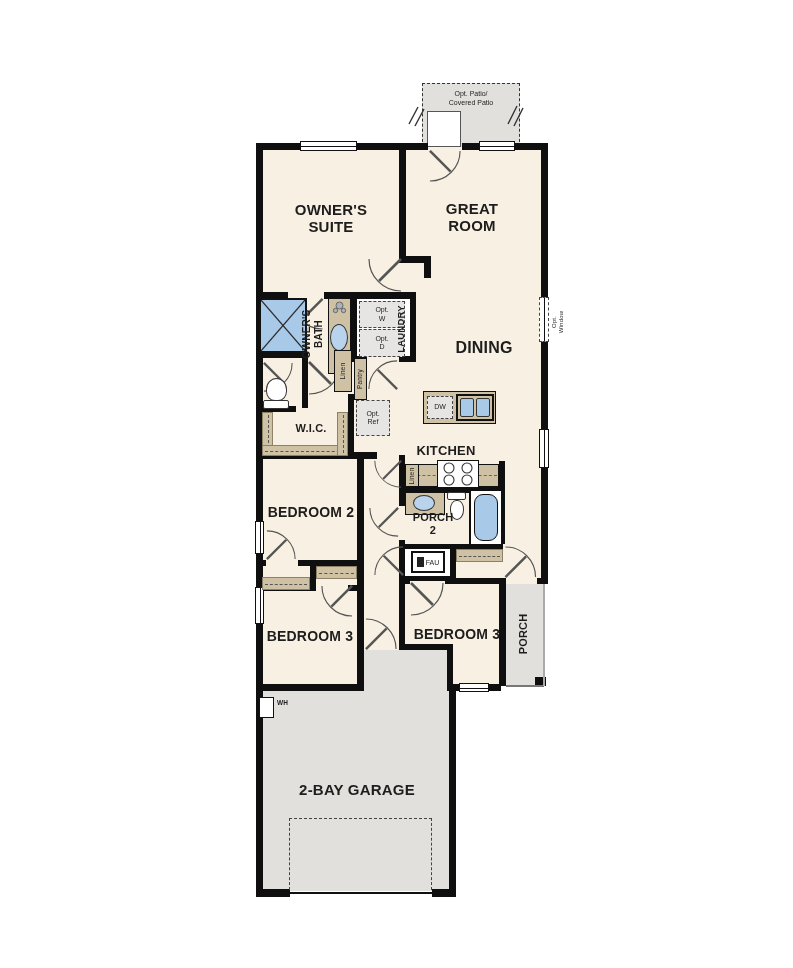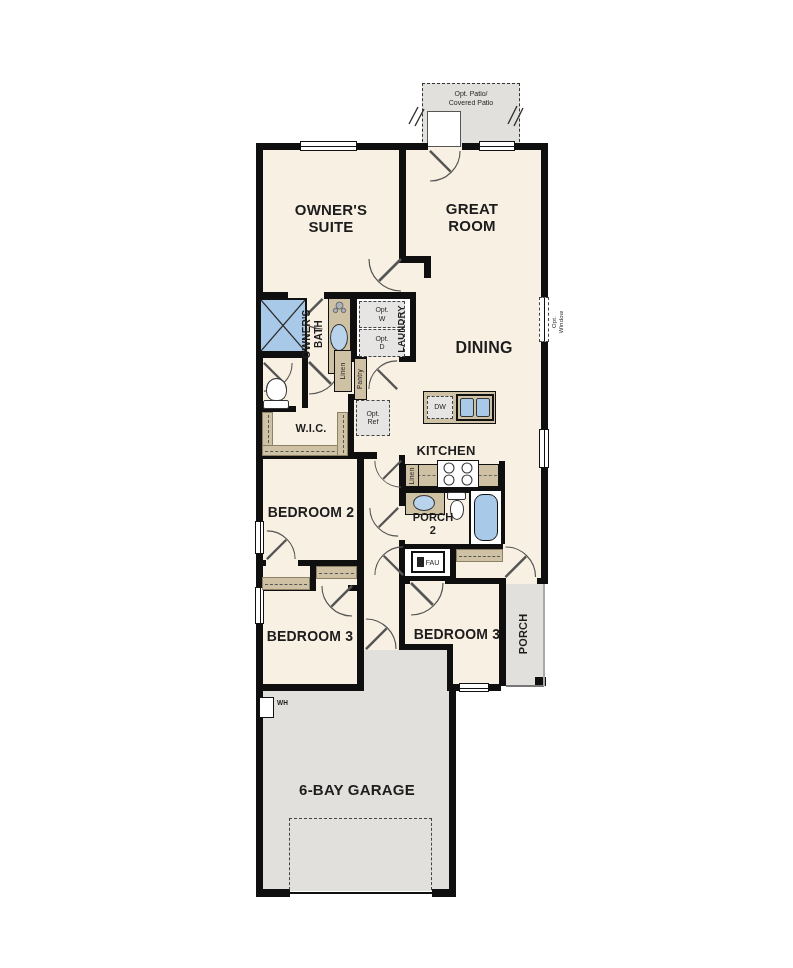--- a/index.html
+++ b/index.html
@@ -260,21 +260,21 @@
   <div class="lbl" style="left:484px;top:348px;font-size:16px">DINING</div>
   <div class="lbl" style="left:446px;top:451px;font-size:13px">KITCHEN</div>
   <div class="lbl" style="left:311px;top:428px;font-size:11px">W.I.C.</div>
   <div class="lbl" style="left:311px;top:512px;font-size:14px">BEDROOM 2</div>
   <div class="lbl" style="left:310px;top:636px;font-size:14px">BEDROOM 3</div>
   <div class="lbl" style="left:457px;top:634px;font-size:14px">BEDROOM 3</div>
   <div class="lbl" style="left:433px;top:524px;font-size:11px">
     <span style="display:block">PORCH</span>
     <span style="display:block">2</span>
   </div>
-  <div class="lbl" style="left:357px;top:790px;font-size:15px">6-BAY GARAGE</div>
+  <div class="lbl" style="left:357px;top:790px;font-size:15px">2-BAY GARAGE</div>
   <div class="lbl rot" style="left:523px;top:634px;font-size:11px">PORCH</div>
   <div class="lbl rot wrap" style="left:312px;top:334px;width:56px;font-size:10px">OWNER'S BATH</div>
   <div class="lbl rot" style="left:401px;top:329px;font-size:9.5px">LAUNDRY</div>
   <div class="lbl rot sm" style="left:343px;top:371px;font-size:6.5px">Linen</div>
   <div class="lbl rot sm" style="left:360px;top:379px;font-size:6.5px">Pantry</div>
   <div class="lbl rot sm" style="left:412px;top:476px;font-size:6.5px">Linen</div>
   <div class="lbl rot sm" style="left:558px;top:322px;font-size:6px;line-height:1.2">
     <span style="display:block">Opt.</span>
     <span style="display:block">Window</span>
   </div>

